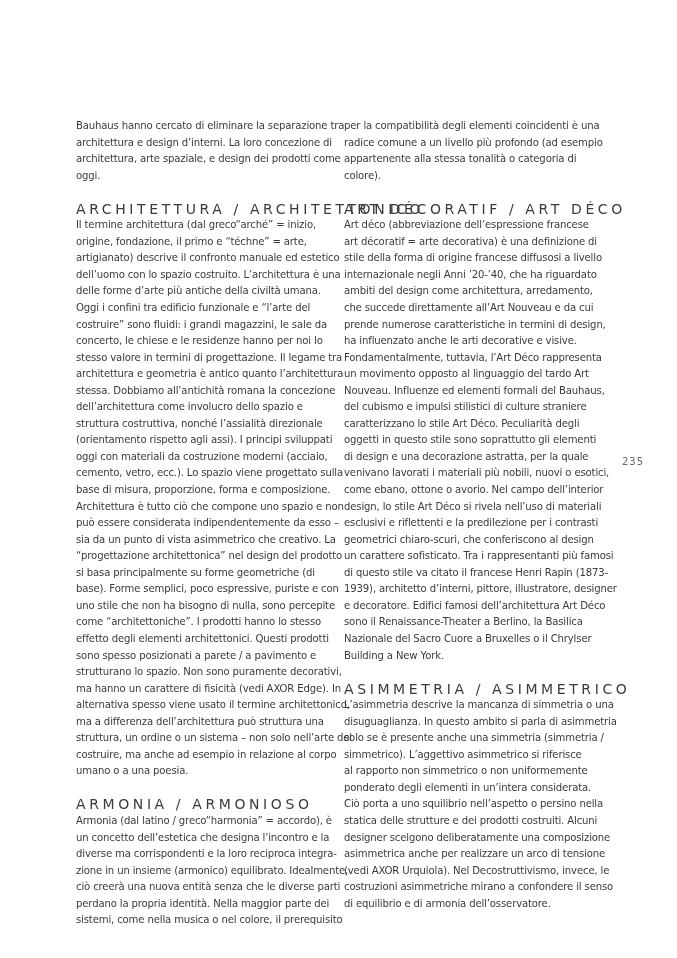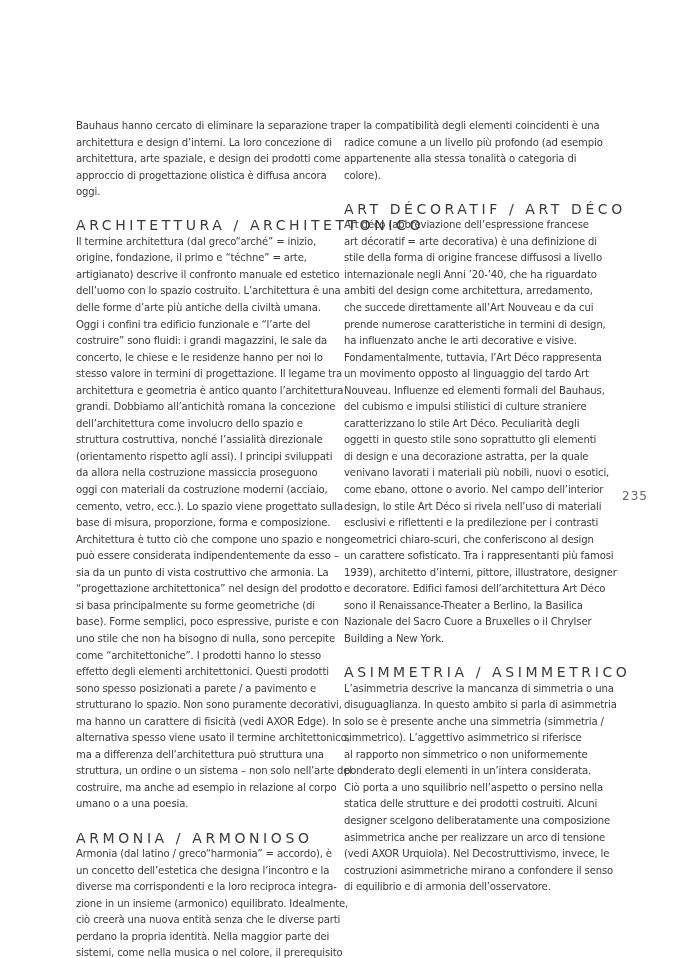--- a/index.html
+++ b/index.html
@@ -4,57 +4,55 @@
 <style>
   html, body { margin: 0; padding: 0; background: #ffffff; }
   body { width: 677px; height: 958px; position: relative; overflow: hidden;
          font-family: "DejaVu Sans", sans-serif; color: #3a3a3a; }
   .col { position: absolute; top: 79px; width: 262px; margin-top: 39px; }
   .col-left { left: 76px; }
   .col-right { left: 344px; }
   .line { font-size: 10.1px; line-height: 16.55px; height: 16.55px; white-space: nowrap; letter-spacing: -0.15px; }
   .heading { font-size: 14px; line-height: 16.55px; height: 16.55px; letter-spacing: 3.6px; white-space: nowrap; color: #3a3a3a; }
   .gap { height: 16.55px; }
-  .page-number { position: absolute; left: 622px; top: 489px; font-size: 12px; letter-spacing: 1px; color: #666; }
+  .page-number { position: absolute; left: 622px; top: 456px; font-size: 10px; letter-spacing: 1px; color: #666; }
 </style>
 </head>
 <body>
 
 <div class="col col-left">
   <div>
     <div class="line">Bauhaus hanno cercato di eliminare la separazione tra</div>
     <div class="line">architettura e design d’interni. La loro concezione di</div>
     <div class="line">architettura, arte spaziale, e design dei prodotti come</div>
-    <div class="line">approccio di progettazione olistica è diffusa ancora</div>
     <div class="line">oggi.</div>
   </div>
   <div class="gap"></div>
   <div>
     <div class="heading">ARCHITETTURA / ARCHITETTONICO</div>
     <div class="line">Il termine architettura (dal greco“arché” = inizio,</div>
     <div class="line">origine, fondazione, il primo e “téchne” = arte,</div>
     <div class="line">artigianato) descrive il confronto manuale ed estetico</div>
     <div class="line">dell’uomo con lo spazio costruito. L’architettura è una</div>
     <div class="line">delle forme d’arte più antiche della civiltà umana.</div>
     <div class="line">Oggi i confini tra edificio funzionale e “l’arte del</div>
     <div class="line">costruire” sono fluidi: i grandi magazzini, le sale da</div>
     <div class="line">concerto, le chiese e le residenze hanno per noi lo</div>
     <div class="line">stesso valore in termini di progettazione. Il legame tra</div>
     <div class="line">architettura e geometria è antico quanto l’architettura</div>
-    <div class="line">grandi. Dobbiamo all’antichità romana la concezione</div>
+    <div class="line">stessa. Dobbiamo all’antichità romana la concezione</div>
     <div class="line">dell’architettura come involucro dello spazio e</div>
     <div class="line">struttura costruttiva, nonché l’assialità direzionale</div>
     <div class="line">(orientamento rispetto agli assi). I principi sviluppati</div>
-    <div class="line">da allora nella costruzione massiccia proseguono</div>
     <div class="line">oggi con materiali da costruzione moderni (acciaio,</div>
     <div class="line">cemento, vetro, ecc.). Lo spazio viene progettato sulla</div>
     <div class="line">base di misura, proporzione, forma e composizione.</div>
     <div class="line">Architettura è tutto ciò che compone uno spazio e non</div>
     <div class="line">può essere considerata indipendentemente da esso –</div>
-    <div class="line">sia da un punto di vista costruttivo che armonia. La</div>
+    <div class="line">sia da un punto di vista asimmetrico che creativo. La</div>
     <div class="line">“progettazione architettonica” nel design del prodotto</div>
     <div class="line">si basa principalmente su forme geometriche (di</div>
     <div class="line">base). Forme semplici, poco espressive, puriste e con</div>
     <div class="line">uno stile che non ha bisogno di nulla, sono percepite</div>
     <div class="line">come “architettoniche”. I prodotti hanno lo stesso</div>
     <div class="line">effetto degli elementi architettonici. Questi prodotti</div>
     <div class="line">sono spesso posizionati a parete / a pavimento e</div>
     <div class="line">strutturano lo spazio. Non sono puramente decorativi,</div>
     <div class="line">ma hanno un carattere di fisicità (vedi AXOR Edge). In</div>
     <div class="line">alternativa spesso viene usato il termine architettonico,</div>
@@ -100,20 +98,21 @@
     <div class="line">del cubismo e impulsi stilistici di culture straniere</div>
     <div class="line">caratterizzano lo stile Art Déco. Peculiarità degli</div>
     <div class="line">oggetti in questo stile sono soprattutto gli elementi</div>
     <div class="line">di design e una decorazione astratta, per la quale</div>
     <div class="line">venivano lavorati i materiali più nobili, nuovi o esotici,</div>
     <div class="line">come ebano, ottone o avorio. Nel campo dell’interior</div>
     <div class="line">design, lo stile Art Déco si rivela nell’uso di materiali</div>
     <div class="line">esclusivi e riflettenti e la predilezione per i contrasti</div>
     <div class="line">geometrici chiaro-scuri, che conferiscono al design</div>
     <div class="line">un carattere sofisticato. Tra i rappresentanti più famosi</div>
+    <div class="line">di questo stile va citato il francese Henri Rapin (1873-</div>
     <div class="line">1939), architetto d’interni, pittore, illustratore, designer</div>
     <div class="line">e decoratore. Edifici famosi dell’architettura Art Déco</div>
     <div class="line">sono il Renaissance-Theater a Berlino, la Basilica</div>
     <div class="line">Nazionale del Sacro Cuore a Bruxelles o il Chrylser</div>
     <div class="line">Building a New York.</div>
   </div>
   <div class="gap"></div>
   <div>
     <div class="heading">ASIMMETRIA / ASIMMETRICO</div>
     <div class="line">L’asimmetria descrive la mancanza di simmetria o una</div>

